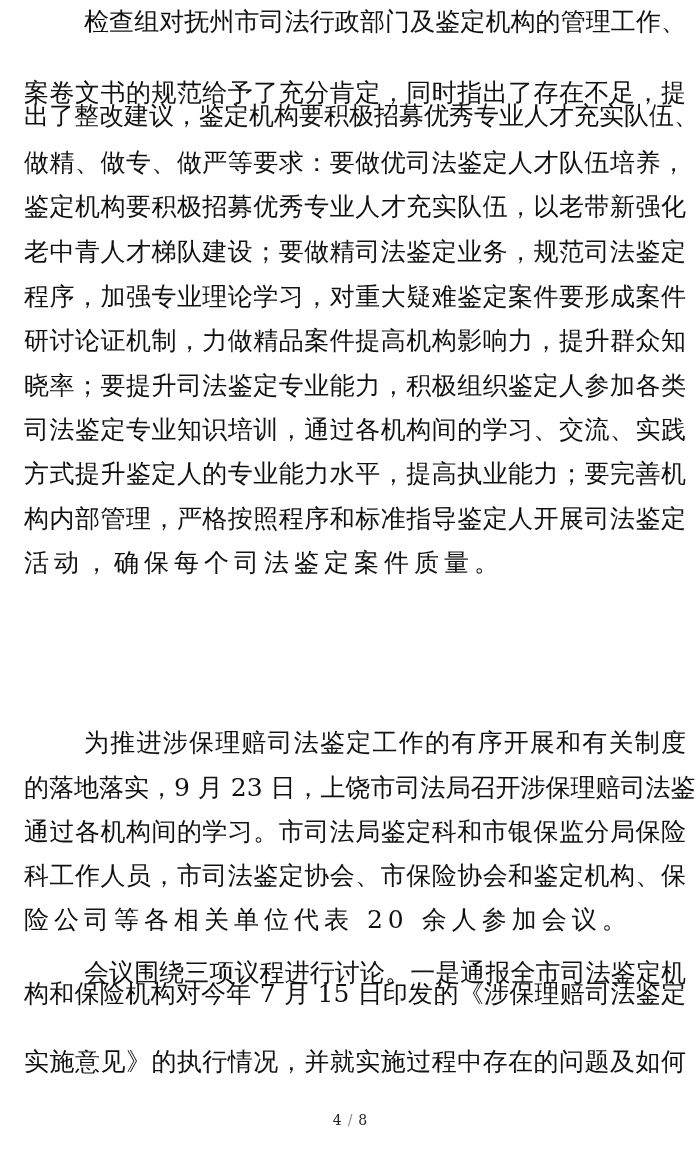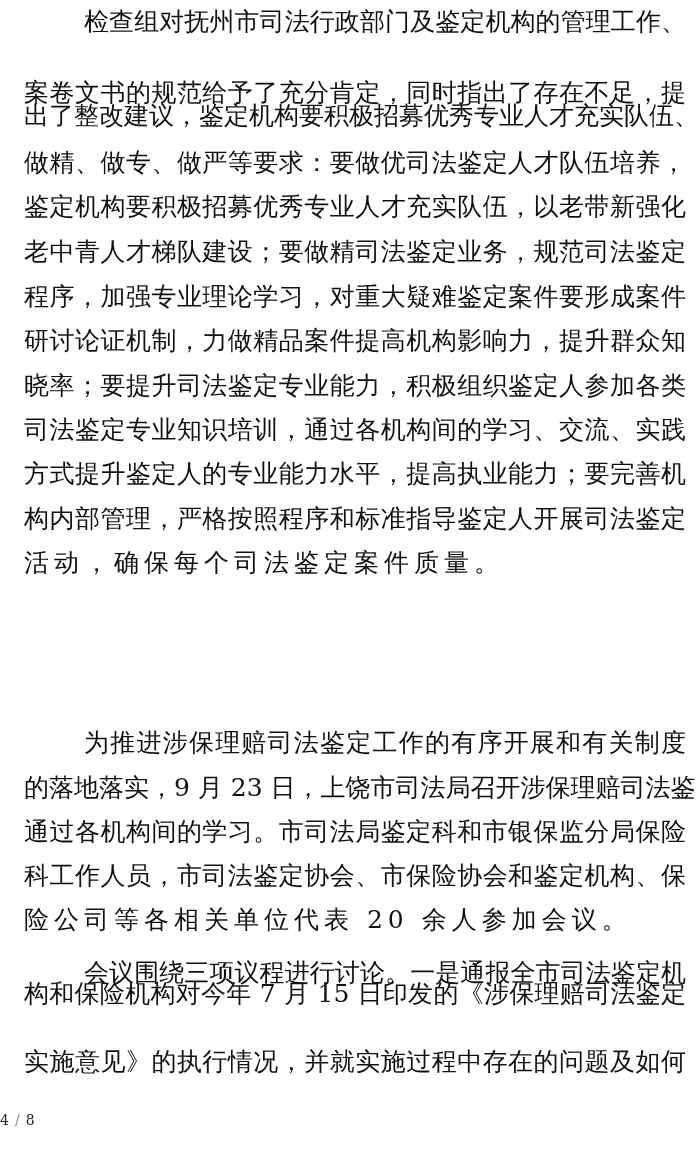--- a/index.html
+++ b/index.html
@@ -56,20 +56,21 @@
       letter-spacing: 0.5px;
       color: #000000;
     }
     .footer {
       position: absolute;
       left: 0;
       width: 700px;
       top: 1108px;
       height: 24px;
       line-height: 24px;
+      text-align: center;
       font-size: 14px;
       color: #222222;
     }
     .footer .sep {
       color: #888888;
       margin: 0 6px;
     }
   </style>
 </head>
 <body>

